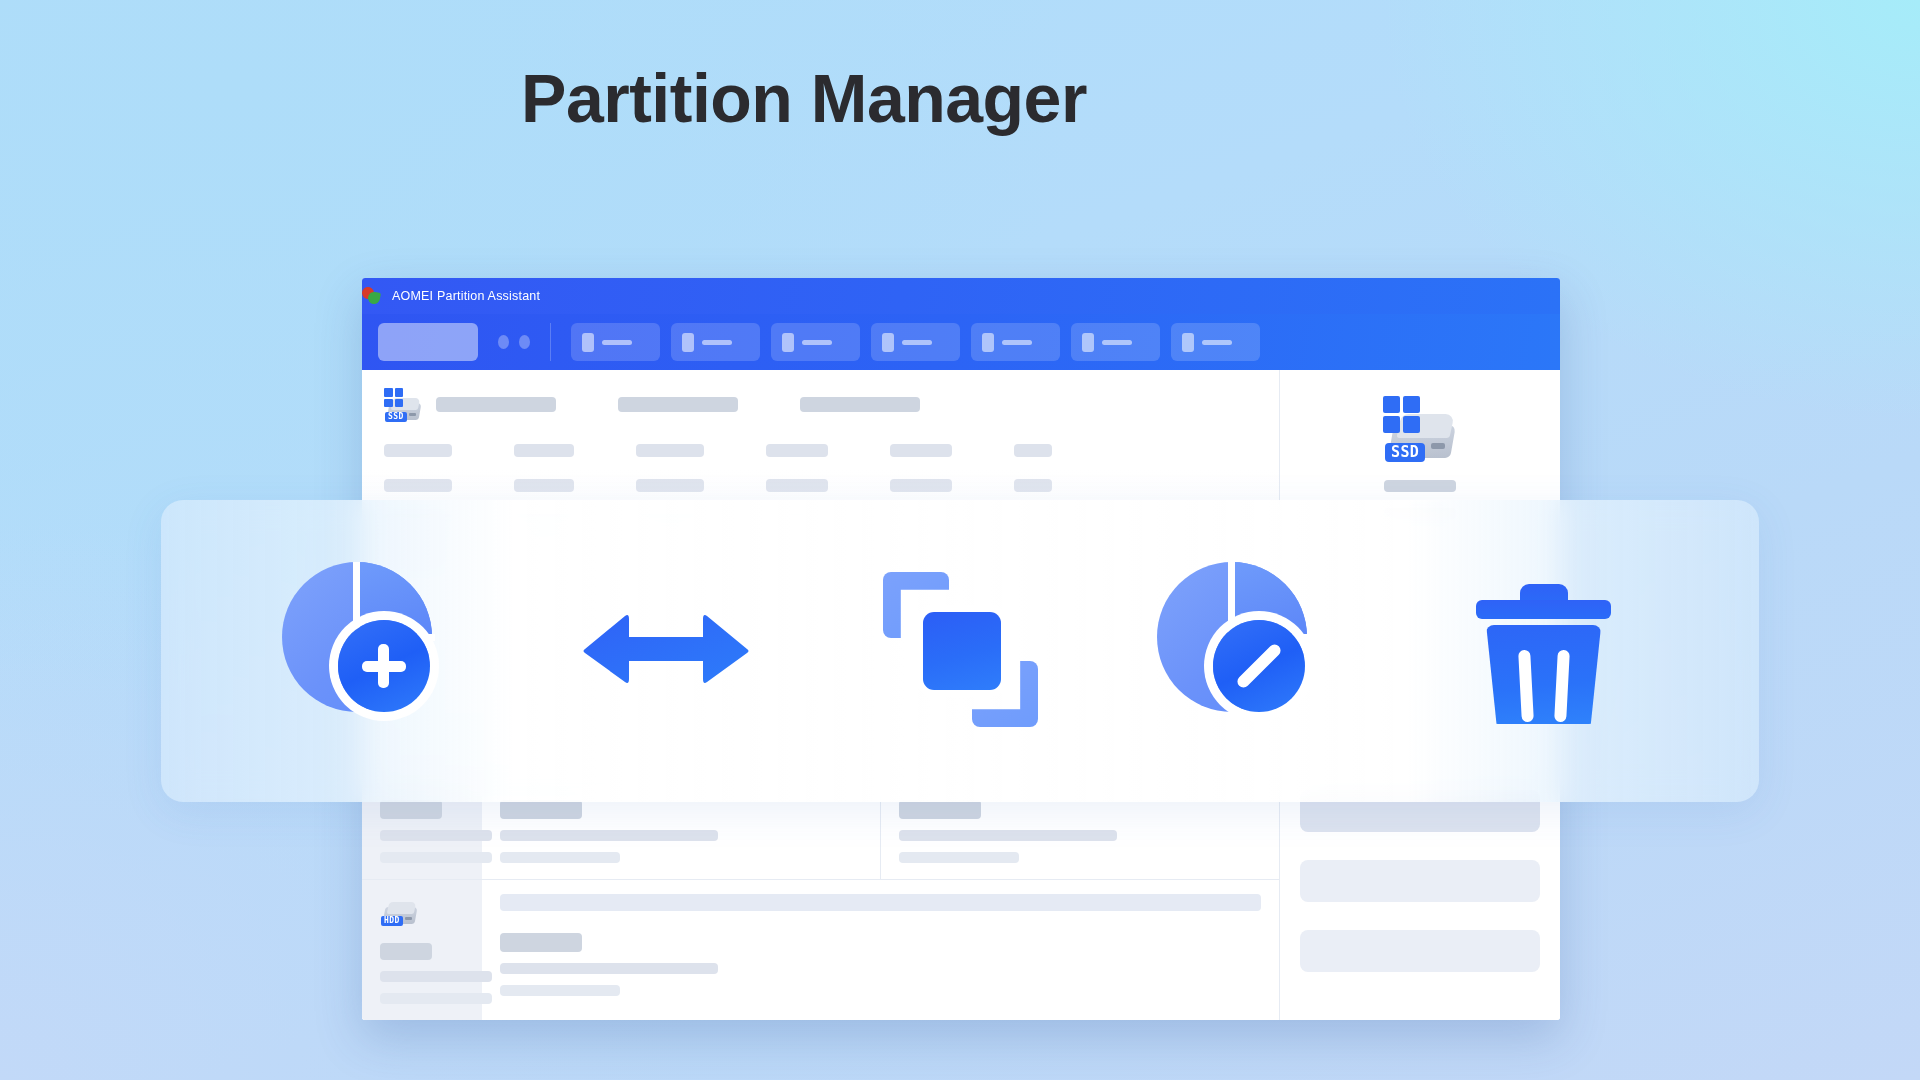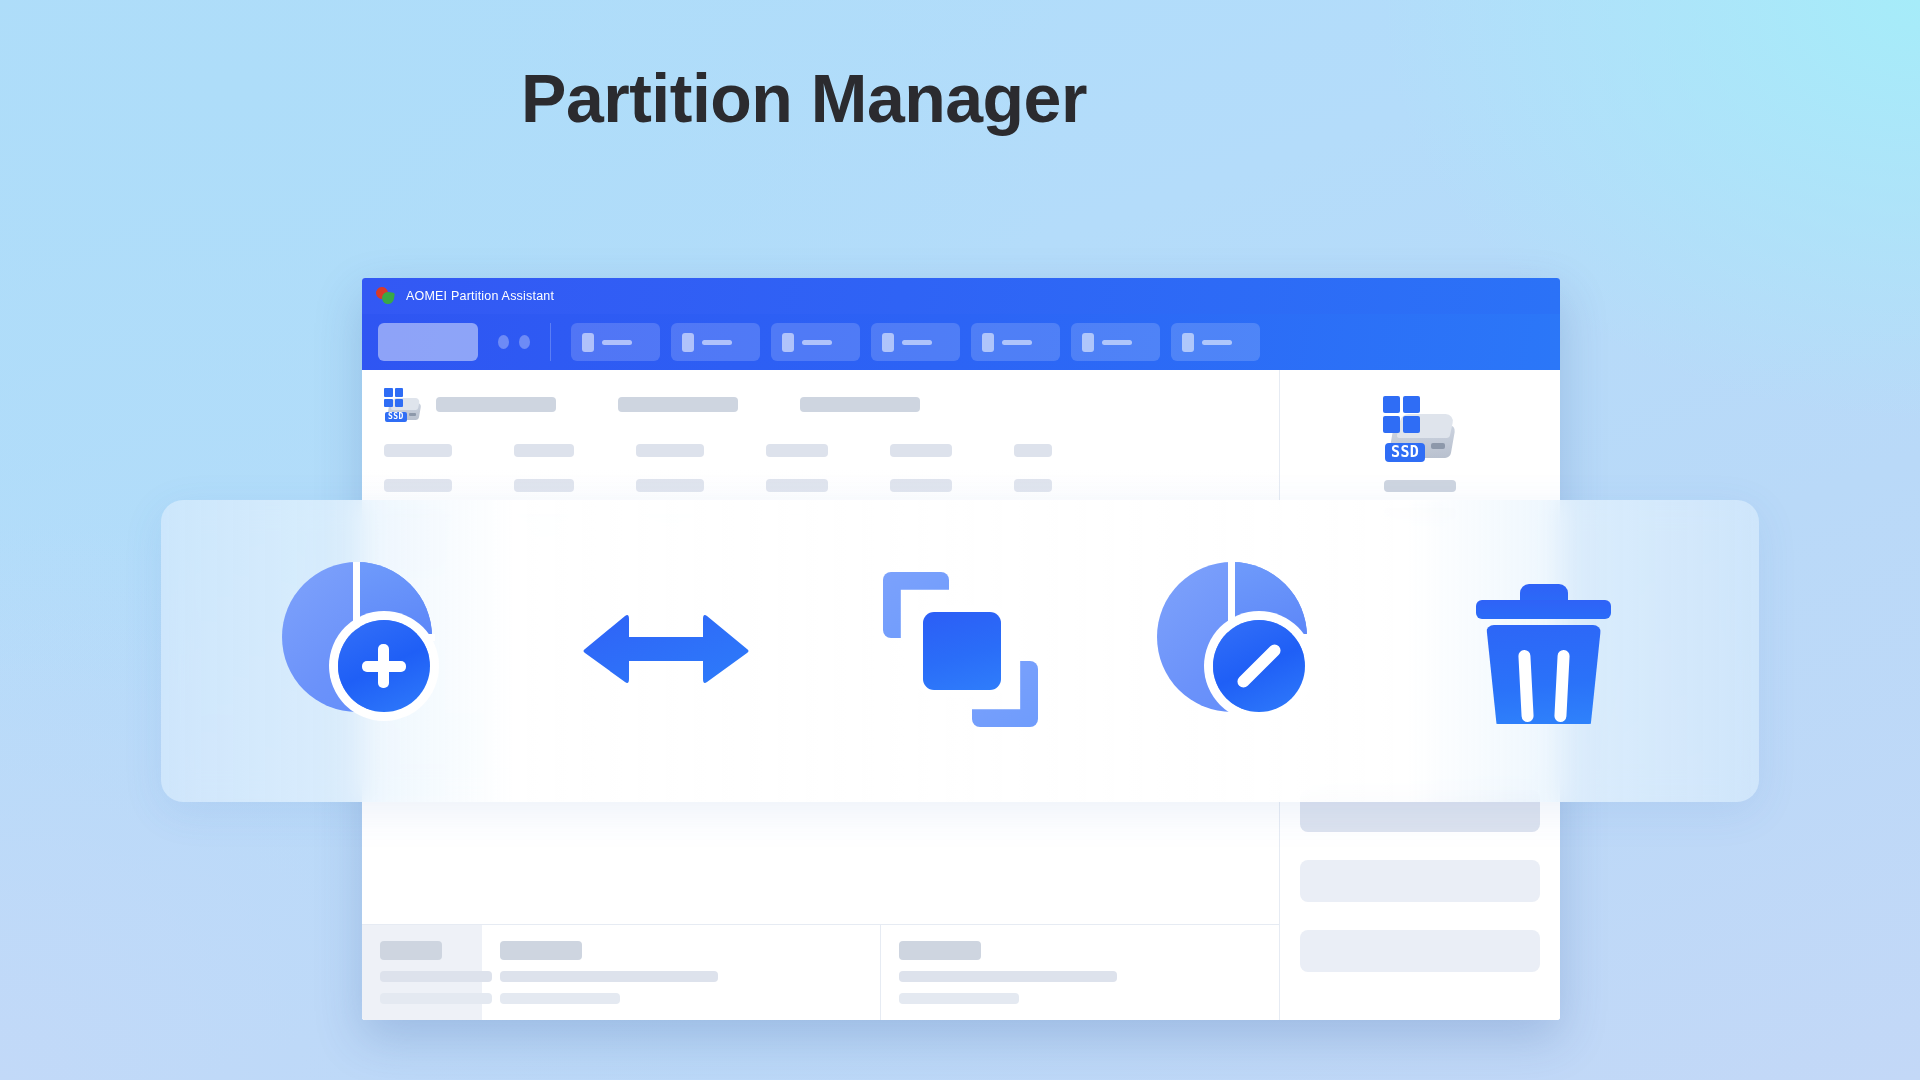--- a/index.html
+++ b/index.html
@@ -40,21 +40,21 @@
     width: 1198px; height: 742px;
     border-radius: 3px;
     overflow: hidden;
     background: #ffffff;
     box-shadow: 0 18px 48px rgba(42,78,150,0.22);
   }
   .titlebar {
     height: 36px;
     background: linear-gradient(100deg, #3358f4 0%, #2f63f5 45%, #2b72f7 100%);
     display: flex; align-items: center;
-    padding-left: 14px; gap: 10px;
+    gap: 10px;
   }
   .app-logo { width: 20px; height: 18px; position: relative; flex: none; }
   .app-logo .lg-red {
     position: absolute; left: 0; top: 0; width: 12px; height: 12px;
     background: #d83a2a; border-radius: 7px 7px 2px 7px; transform: rotate(-8deg);
   }
   .app-logo .lg-green {
     position: absolute; left: 6px; top: 5px; width: 12px; height: 12px;
     background: #39a845; border-radius: 7px 2px 7px 7px; transform: rotate(10deg);
   }
@@ -379,20 +379,41 @@
               <span class="bar softer" style="width:120px;height:11px"></span>
             </div>
             <div class="part-cell">
               <span class="bar" style="width:82px;height:19px"></span>
               <span class="bar soft" style="width:218px;height:11px"></span>
               <span class="bar softer" style="width:120px;height:11px"></span>
             </div>
           </div>
         </div>
 
+        <div class="disk-block wide">
+          <div class="disk-aside" style="padding-top:12px">
+            <div class="drive-icon" style="margin-bottom:6px">
+              <span class="body"></span>
+                <span class="top"></span>
+                <span class="led"></span>
+              <span class="tag">HDD</span>
+            </div>
+            <span class="bar" style="width:52px;height:17px"></span>
+            <span class="bar soft" style="width:112px;height:11px"></span>
+            <span class="bar softer" style="width:112px;height:11px"></span>
+          </div>
+          <div class="part-area">
+            <div class="wide-strip"></div>
+            <div class="part-cell" style="padding-top:22px">
+              <span class="bar" style="width:82px;height:19px"></span>
+              <span class="bar soft" style="width:218px;height:11px"></span>
+              <span class="bar softer" style="width:120px;height:11px"></span>
+            </div>
+          </div>
+        </div>
       </div>
 
     </div>
 
     <div class="content-side">
       <div class="side-hero">
         <div class="drive-icon big">
           <span class="body"></span>
             <span class="top"></span>
             <span class="led"></span>

